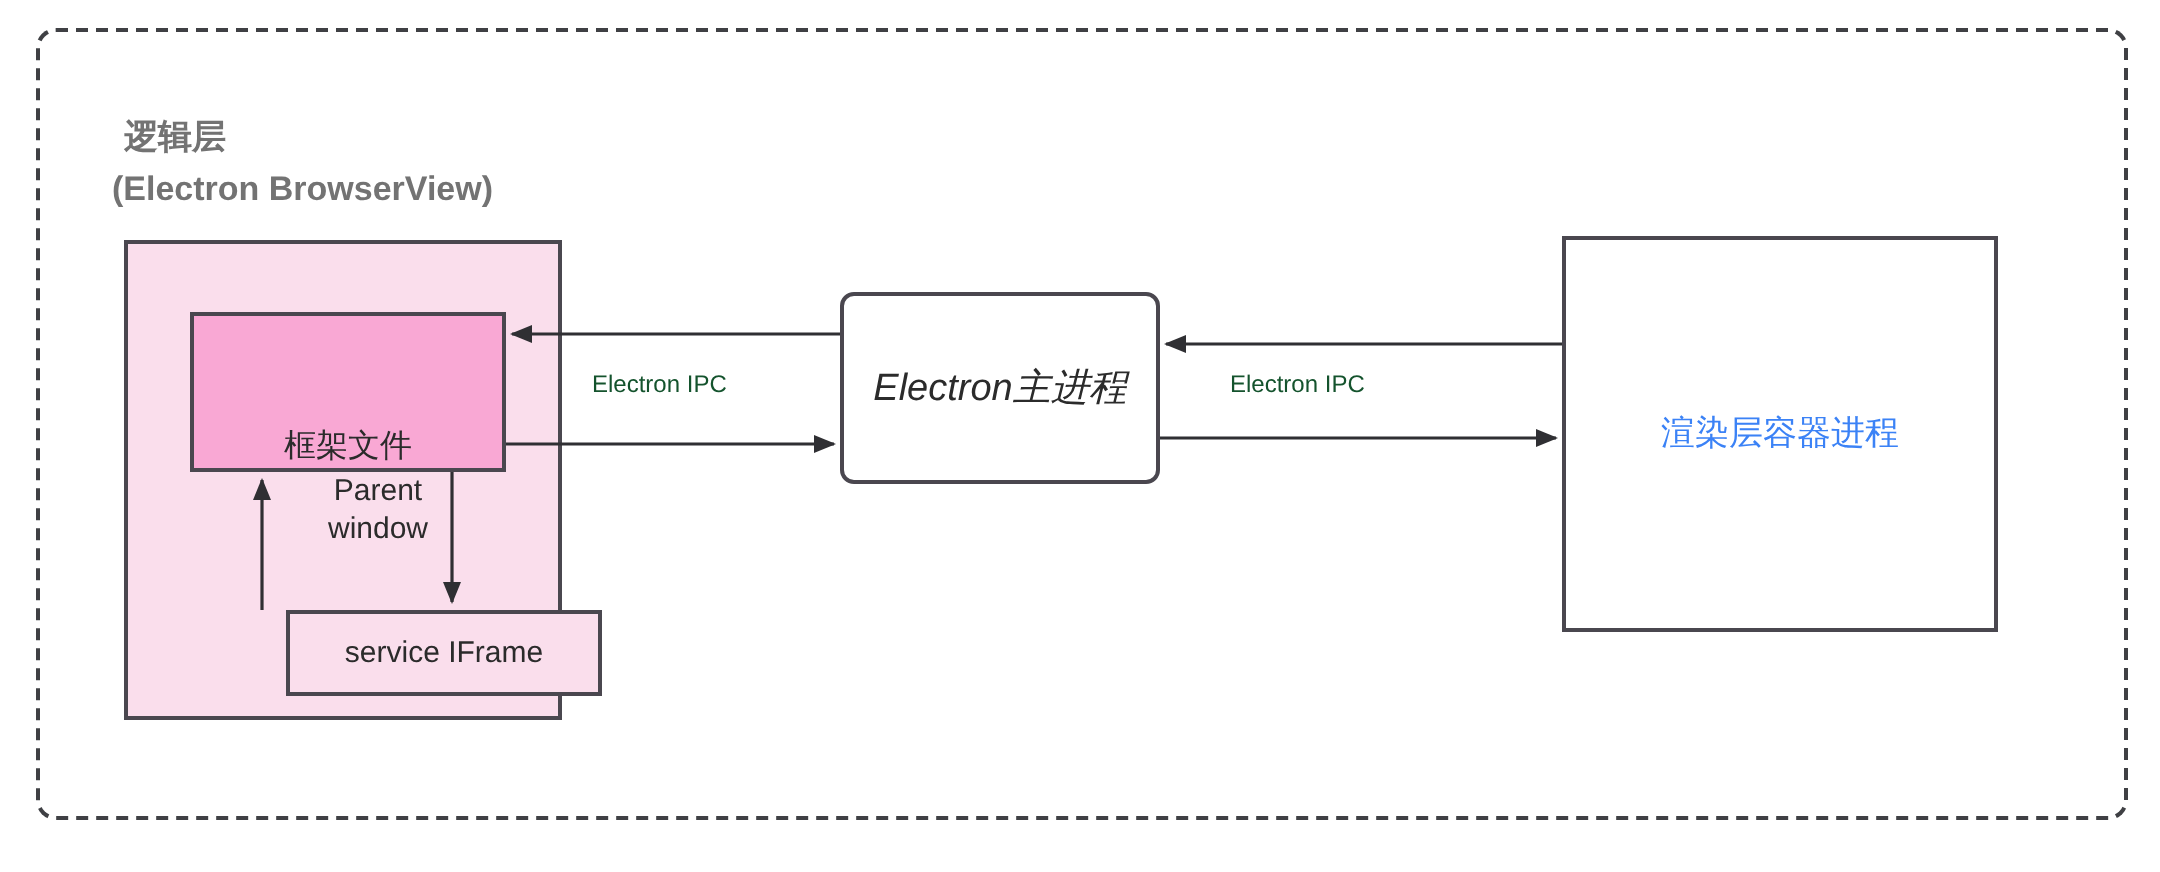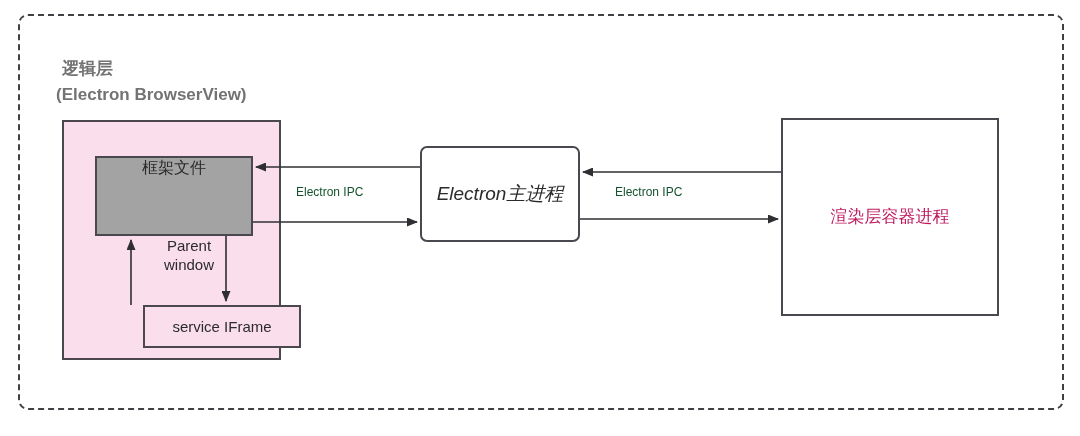--- a/index.html
+++ b/index.html
@@ -52,25 +52,25 @@
     background: #fadeec;
     border: 2px solid #4a474f;
     box-sizing: border-box;
   }
   .frame-file-box {
     position: absolute;
     left: 95px;
     top: 156px;
     width: 158px;
     height: 80px;
-    background: #a3a3a3;
-    border: 2px solid #4a474f;
-    box-sizing: border-box;
-    display: flex;
-    align-items: flex-start;
+    background: #f9a8d4;
+    border: 2px solid #4a474f;
+    box-sizing: border-box;
+    display: flex;
+    align-items: flex-end;
     justify-content: center;
     color: #2b2b2b;
     font-size: 16px;
   }
   .service-iframe-box {
     position: absolute;
     left: 95px;
     top: 305px;
     width: 158px;
     height: 43px;
@@ -107,21 +107,21 @@
     top: 118px;
     width: 218px;
     height: 198px;
     background: #ffffff;
     border: 2px solid #4a474f;
     box-sizing: border-box;
     display: flex;
     flex-direction: column;
     align-items: center;
     justify-content: center;
-    color: #be185d;
+    color: #3b82f6;
     font-size: 17px;
     line-height: 26px;
     text-align: center;
   }
   .ipc-label {
     position: absolute;
     color: #14532d;
     font-size: 12px;
     white-space: nowrap;
   }

